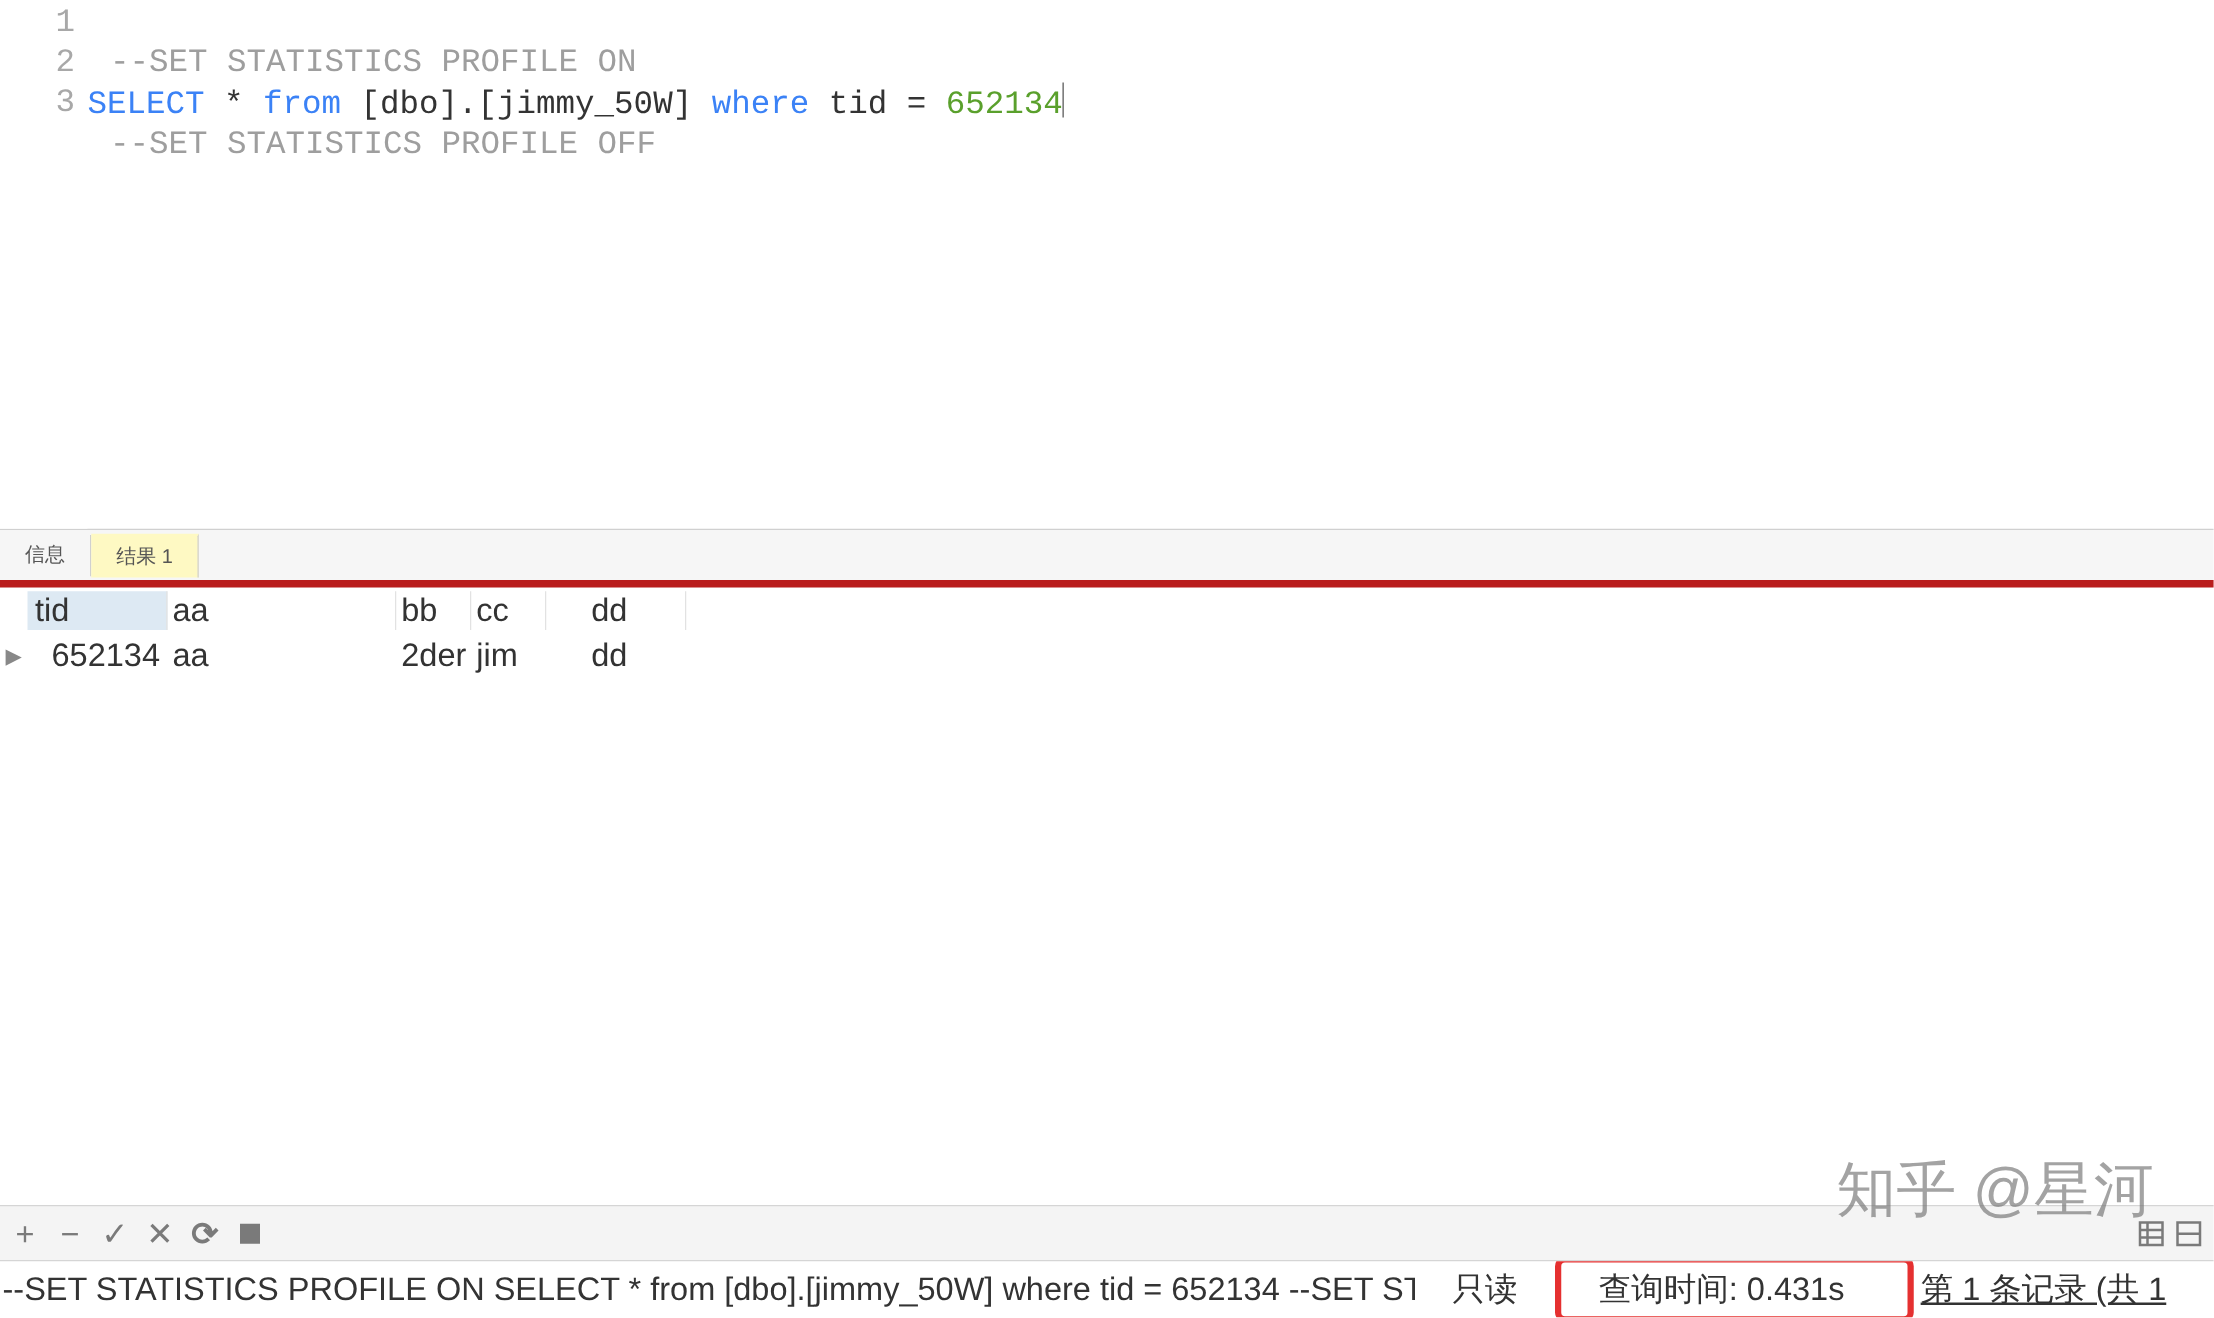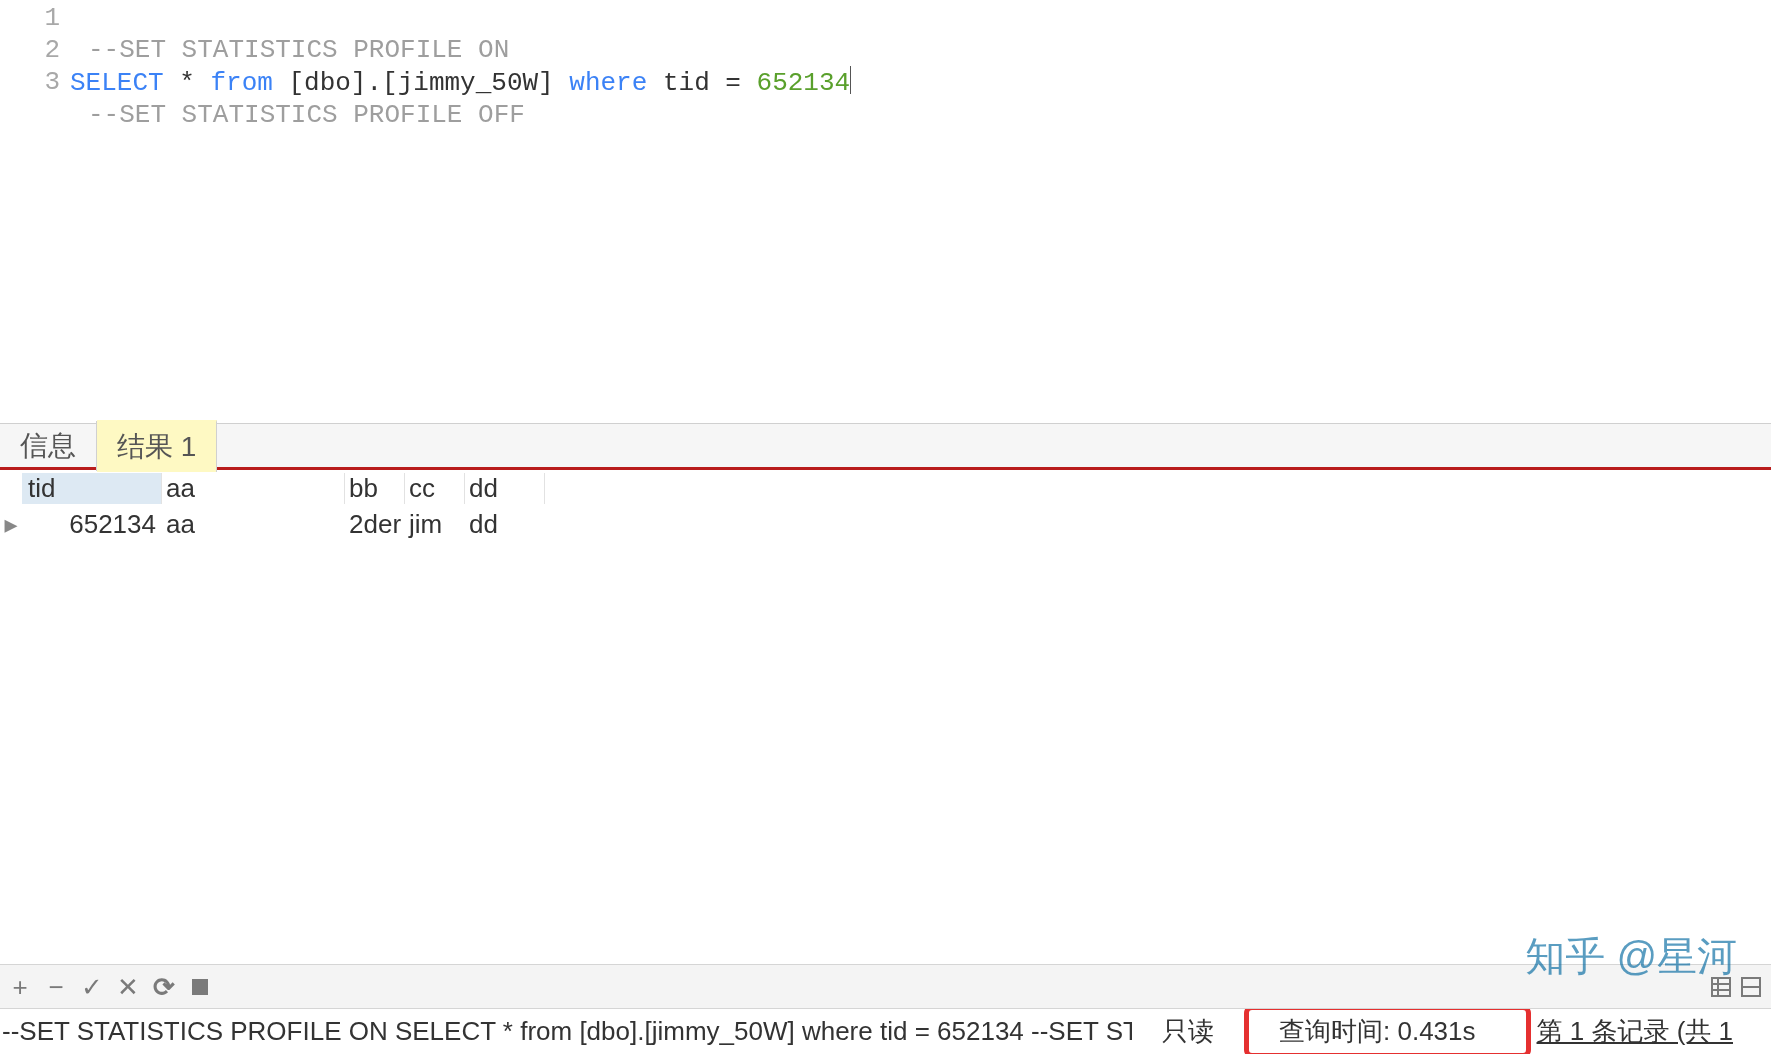--- a/index.html
+++ b/index.html
@@ -51,23 +51,23 @@
   height: 28px;
   background: #555;
   vertical-align: -4px;
 }
 
 
 .tabs-row {
   display: flex;
   align-items: center;
   background: #f6f6f6;
-  border-bottom: 3px solid #b91c1c;
+  border-bottom: 6px solid #b91c1c;
   height: 46px;
-  font-size: 28px;
+  font-size: 16px;
 }
 .tab {
   padding: 6px 20px;
   border-right: 1px solid #d0d0d0;
   color: #555;
   cursor: pointer;
 }
 .tab.active {
   background: #fef9c3;
   border-top: 2px solid transparent;
@@ -87,25 +87,25 @@
   font-size: 26px;
 }
 .grid-header, .grid-row {
   display: flex;
   height: 36px;
   align-items: center;
 }
 .grid-header .cell { border-right: 1px solid #e2e2e2; }
 .rowmark { width: 22px; text-align: center; color: #888; }
 .cell { padding: 0 4px; overflow: hidden; text-overflow: clip; white-space: nowrap; }
-.c-tid { width: 140px; text-align: right; }
+.c-tid { width: 112px; text-align: right; }
 .c-aa  { width: 183px; }
 .c-bb  { width: 60px; }
 .c-cc  { width: 60px; }
-.c-dd  { width: 80px; }
+.c-dd  { width: 80px; margin-left: 32px; }
 .grid-header { color: #333; }
 .grid-header .c-tid {
   background: #dde9f3;
   text-align: left;
   padding-left: 6px;
 }
 .grid-row .c-tid { padding-right: 6px; }
 
 
 .toolbar {
@@ -155,24 +155,24 @@
 .status-time {
   padding: 4px 50px 4px 30px;
   border: 5px solid #e53030;
   border-radius: 8px;
 }
 .status-record { padding-left: 6px; text-decoration: underline; }
 
 
 .watermark {
   position: absolute;
-  right: 34px;
+  right: 48px;
   bottom: 70px;
-  font-size: 40px;
-  color: #0369a1;
+  font-size: 48px;
+  color: #737373;
   opacity: 0.65;
   pointer-events: none;
   font-family: "Microsoft YaHei", sans-serif;
 }
 </style>
 </head>
 <body>
 
 <div class="editor">
   <div class="gutter">

